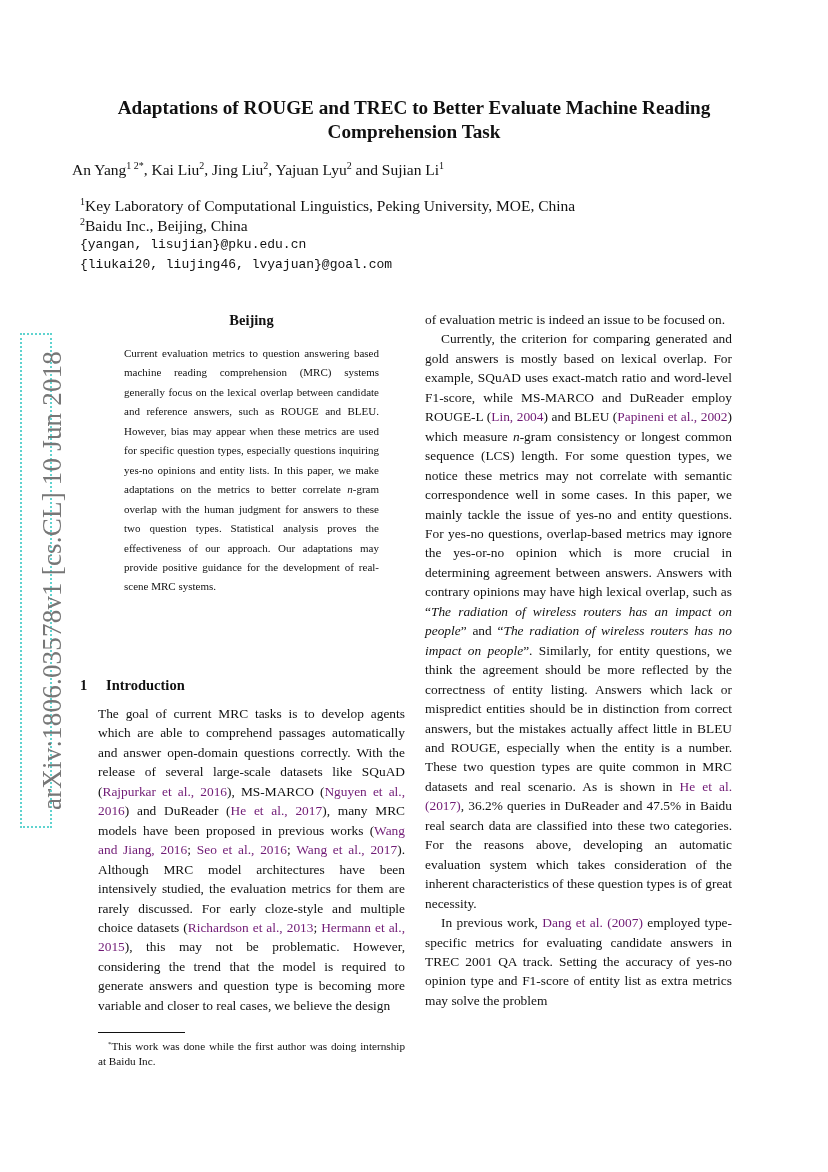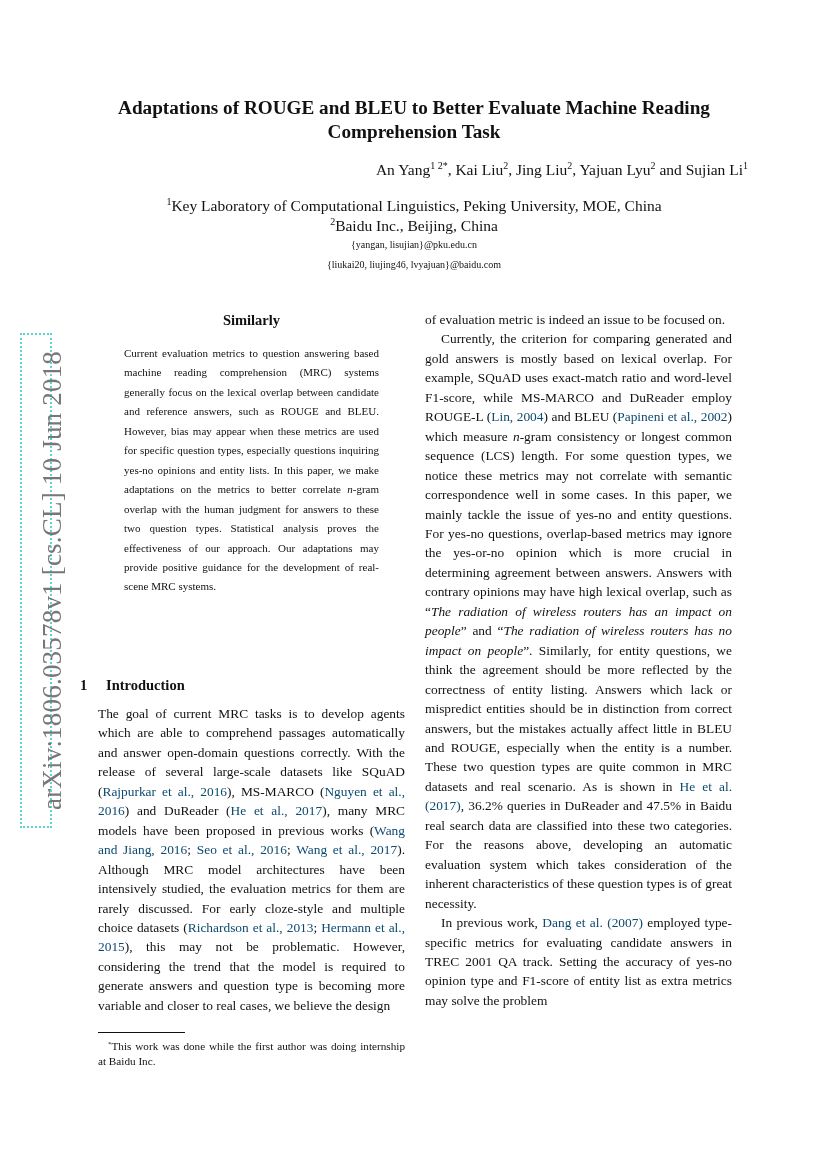--- a/index.html
+++ b/index.html
@@ -11,78 +11,78 @@
   .stamp { position: absolute; left: 20px; top: 333px; width: 32px; height: 495px;
            border: 2px dotted #5fd3cf; box-sizing: border-box; }
   .stamp-text { position: absolute; left: 36px; top: 828px; width: 495px; height: 32px;
                 transform-origin: 0 0; transform: rotate(-90deg);
                 font-size: 27px; line-height: 32px; color: #777; white-space: nowrap;
                 text-align: center; letter-spacing: 0.2px; }
 
   
   .title { position: absolute; left: 80px; width: 668px; top: 96px; text-align: center;
            font-weight: bold; font-size: 19.2px; line-height: 24px; }
-  .authors { position: absolute; left: 80px; width: 668px; top: 160px; text-align: right;
+  .authors { position: absolute; left: 72px; width: 668px; top: 160px; text-align: left;
              font-size: 15.5px; line-height: 20px; }
   .authors sup, .aff sup { font-size: 10px; vertical-align: 6px; line-height: 0; }
-  .aff { position: absolute; left: 80px; width: 668px; top: 196px; text-align: center;
+  .aff { position: absolute; left: 80px; width: 668px; top: 196px; text-align: left;
          font-size: 15.5px; line-height: 19.5px; }
-  .email { font-family: Liberation Serif, serif; font-size: 10px; }
+  .email { font-family: Liberation Mono, monospace; font-size: 13px; }
 
   
   .col { position: absolute; font-size: 13.4px; line-height: 19.45px; text-align: justify; }
   .col-left { left: 98px; width: 307px; }
   .col-right { left: 425px; width: 307px; }
 
   .abs-head { position: absolute; left: 98px; width: 307px; top: 310px; text-align: center;
               font-weight: bold; font-size: 14.5px; line-height: 20px; }
   .abstract { position: absolute; left: 124px; width: 255px; top: 344px;
               font-size: 11px; line-height: 19.45px; text-align: justify; }
   .sec-head { position: absolute; left: 80px; top: 675px; font-weight: bold; font-size: 14.5px; line-height: 20px; }
   .sec-head .num { display: inline-block; width: 26px; }
 
   .intro { top: 704px; }
   .right-col { top: 310px; }
 
   p { margin: 0; }
   .indent { text-indent: 16px; }
-  .cite { color: #0c4a6e; }
+  .cite { color: #701a75; }
   em { font-style: italic; }
   .ital { font-style: italic; }
 
   .fn-rule { position: absolute; left: 98px; top: 1032px; width: 87px; height: 1px; background: #111; }
   .footnote { position: absolute; left: 98px; width: 307px; top: 1039px; font-size: 11.2px;
               line-height: 15px; text-align: justify; }
   .footnote .fnmark { font-size: 7px; vertical-align: 4px; line-height: 0; }
 </style>
 </head>
 <body>
 
 <div class="page">
 
   <div class="stamp"></div>
   <div class="stamp-text">arXiv:1806.03578v1  [cs.CL]  10 Jun 2018</div>
 
   <div class="title">
-    <div>Adaptations of ROUGE and BLEU to Better Evaluate Machine Reading</div>
+    <div>Adaptations of ROUGE and TREC to Better Evaluate Machine Reading</div>
     <div>Comprehension Task</div>
   </div>
 
   <div class="authors">
     <span>An Yang</span><sup>1 2*</sup><span>, </span><span>Kai Liu</span><sup>2</sup><span>, </span><span>Jing Liu</span><sup>2</sup><span>, </span><span>Yajuan Lyu</span><sup>2</sup><span> and </span><span>Sujian Li</span><sup>1</sup>
   </div>
 
   <div class="aff">
     <div><sup>1</sup><span>Key Laboratory of Computational Linguistics, Peking University, MOE, China</span></div>
     <div><sup>2</sup><span>Baidu Inc., Beijing, China</span></div>
     <div class="email">{yangan, lisujian}@pku.edu.cn</div>
-    <div class="email">{liukai20, liujing46, lvyajuan}@baidu.com</div>
+    <div class="email">{liukai20, liujing46, lvyajuan}@goal.com</div>
   </div>
 
-  <div class="abs-head">Similarly</div>
+  <div class="abs-head">Beijing</div>
   <div class="abstract"><span>Current evaluation metrics to question answering based machine reading comprehension (MRC) systems generally focus on the lexical overlap between candidate and reference answers, such as ROUGE and BLEU. However, bias may appear when these metrics are used for specific question types, especially questions inquiring yes-no opinions and entity lists. In this paper, we make adaptations on the metrics to better correlate </span><span class="ital">n</span><span>-gram overlap with the human judgment for answers to these two question types. Statistical analysis proves the effectiveness of our approach. Our adaptations may provide positive guidance for the development of real-scene MRC systems.</span></div>
 
   <div class="sec-head"><span class="num">1</span><span>Introduction</span></div>
 
   <div class="col col-left intro">
       <p><span>The goal of current MRC tasks is to develop agents which are able to comprehend passages automatically and answer open-domain questions correctly. With the release of several large-scale datasets like SQuAD (</span><span class="cite">Rajpurkar et al., 2016</span><span>), MS-MARCO (</span><span class="cite">Nguyen et al., 2016</span><span>) and DuReader (</span><span class="cite">He et al., 2017</span><span>), many MRC models have been proposed in previous works (</span><span class="cite">Wang and Jiang, 2016</span><span>; </span><span class="cite">Seo et al., 2016</span><span>; </span><span class="cite">Wang et al., 2017</span><span>). Although MRC model architectures have been intensively studied, the evaluation metrics for them are rarely discussed. For early cloze-style and multiple choice datasets (</span><span class="cite">Richardson et al., 2013</span><span>; </span><span class="cite">Hermann et al., 2015</span><span>), this may not be problematic. However, considering the trend that the model is required to generate answers and question type is becoming more variable and closer to real cases, we believe the design</span></p>
     </div>
 
   <div class="fn-rule"></div>
   <div class="footnote"><span style="display:inline-block;width:10px"></span><span class="fnmark">*</span><span>This work was done while the first author was doing internship at Baidu Inc.</span></div>

